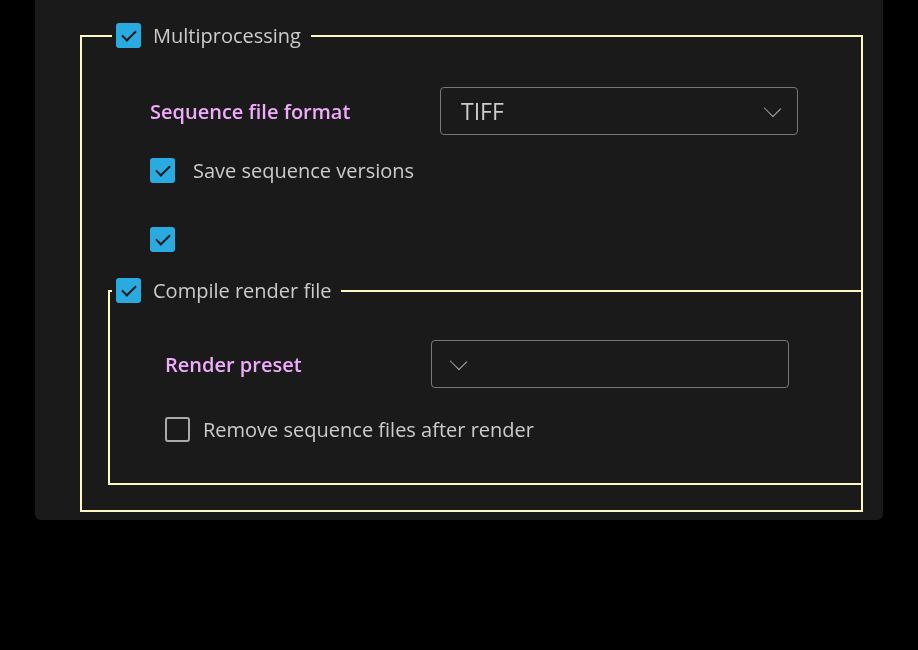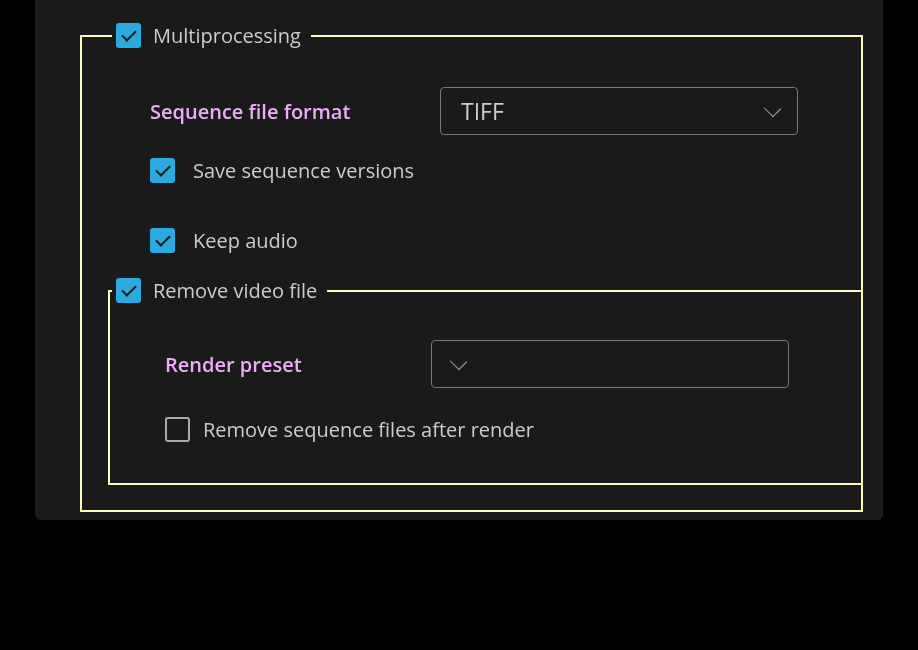--- a/index.html
+++ b/index.html
@@ -156,30 +156,29 @@
       <div class="checkbox checked">
         <div class="checkmark"></div>
       </div>
       <span class="check-label">Save sequence versions</span>
     </div>
 
     <div class="check-row" style="top:190px;">
       <div class="checkbox checked">
         <div class="checkmark"></div>
       </div>
-      <span class="check-label">Keep audio</span>
     </div>
   </div>
 
   <div class="fieldset inner">
     <div class="legend" style="left:2px;">
       <div class="checkbox checked">
         <div class="checkmark"></div>
       </div>
-      <span class="legend-label">Remove video file</span>
+      <span class="legend-label">Compile render file</span>
     </div>
 
     <div class="row" style="top:48px;">
       <span class="row-label">Render preset</span>
       <div class="dropdown">
         <div class="chevron"></div>
       </div>
     </div>
 
     <div class="check-row" style="top:124px;">

